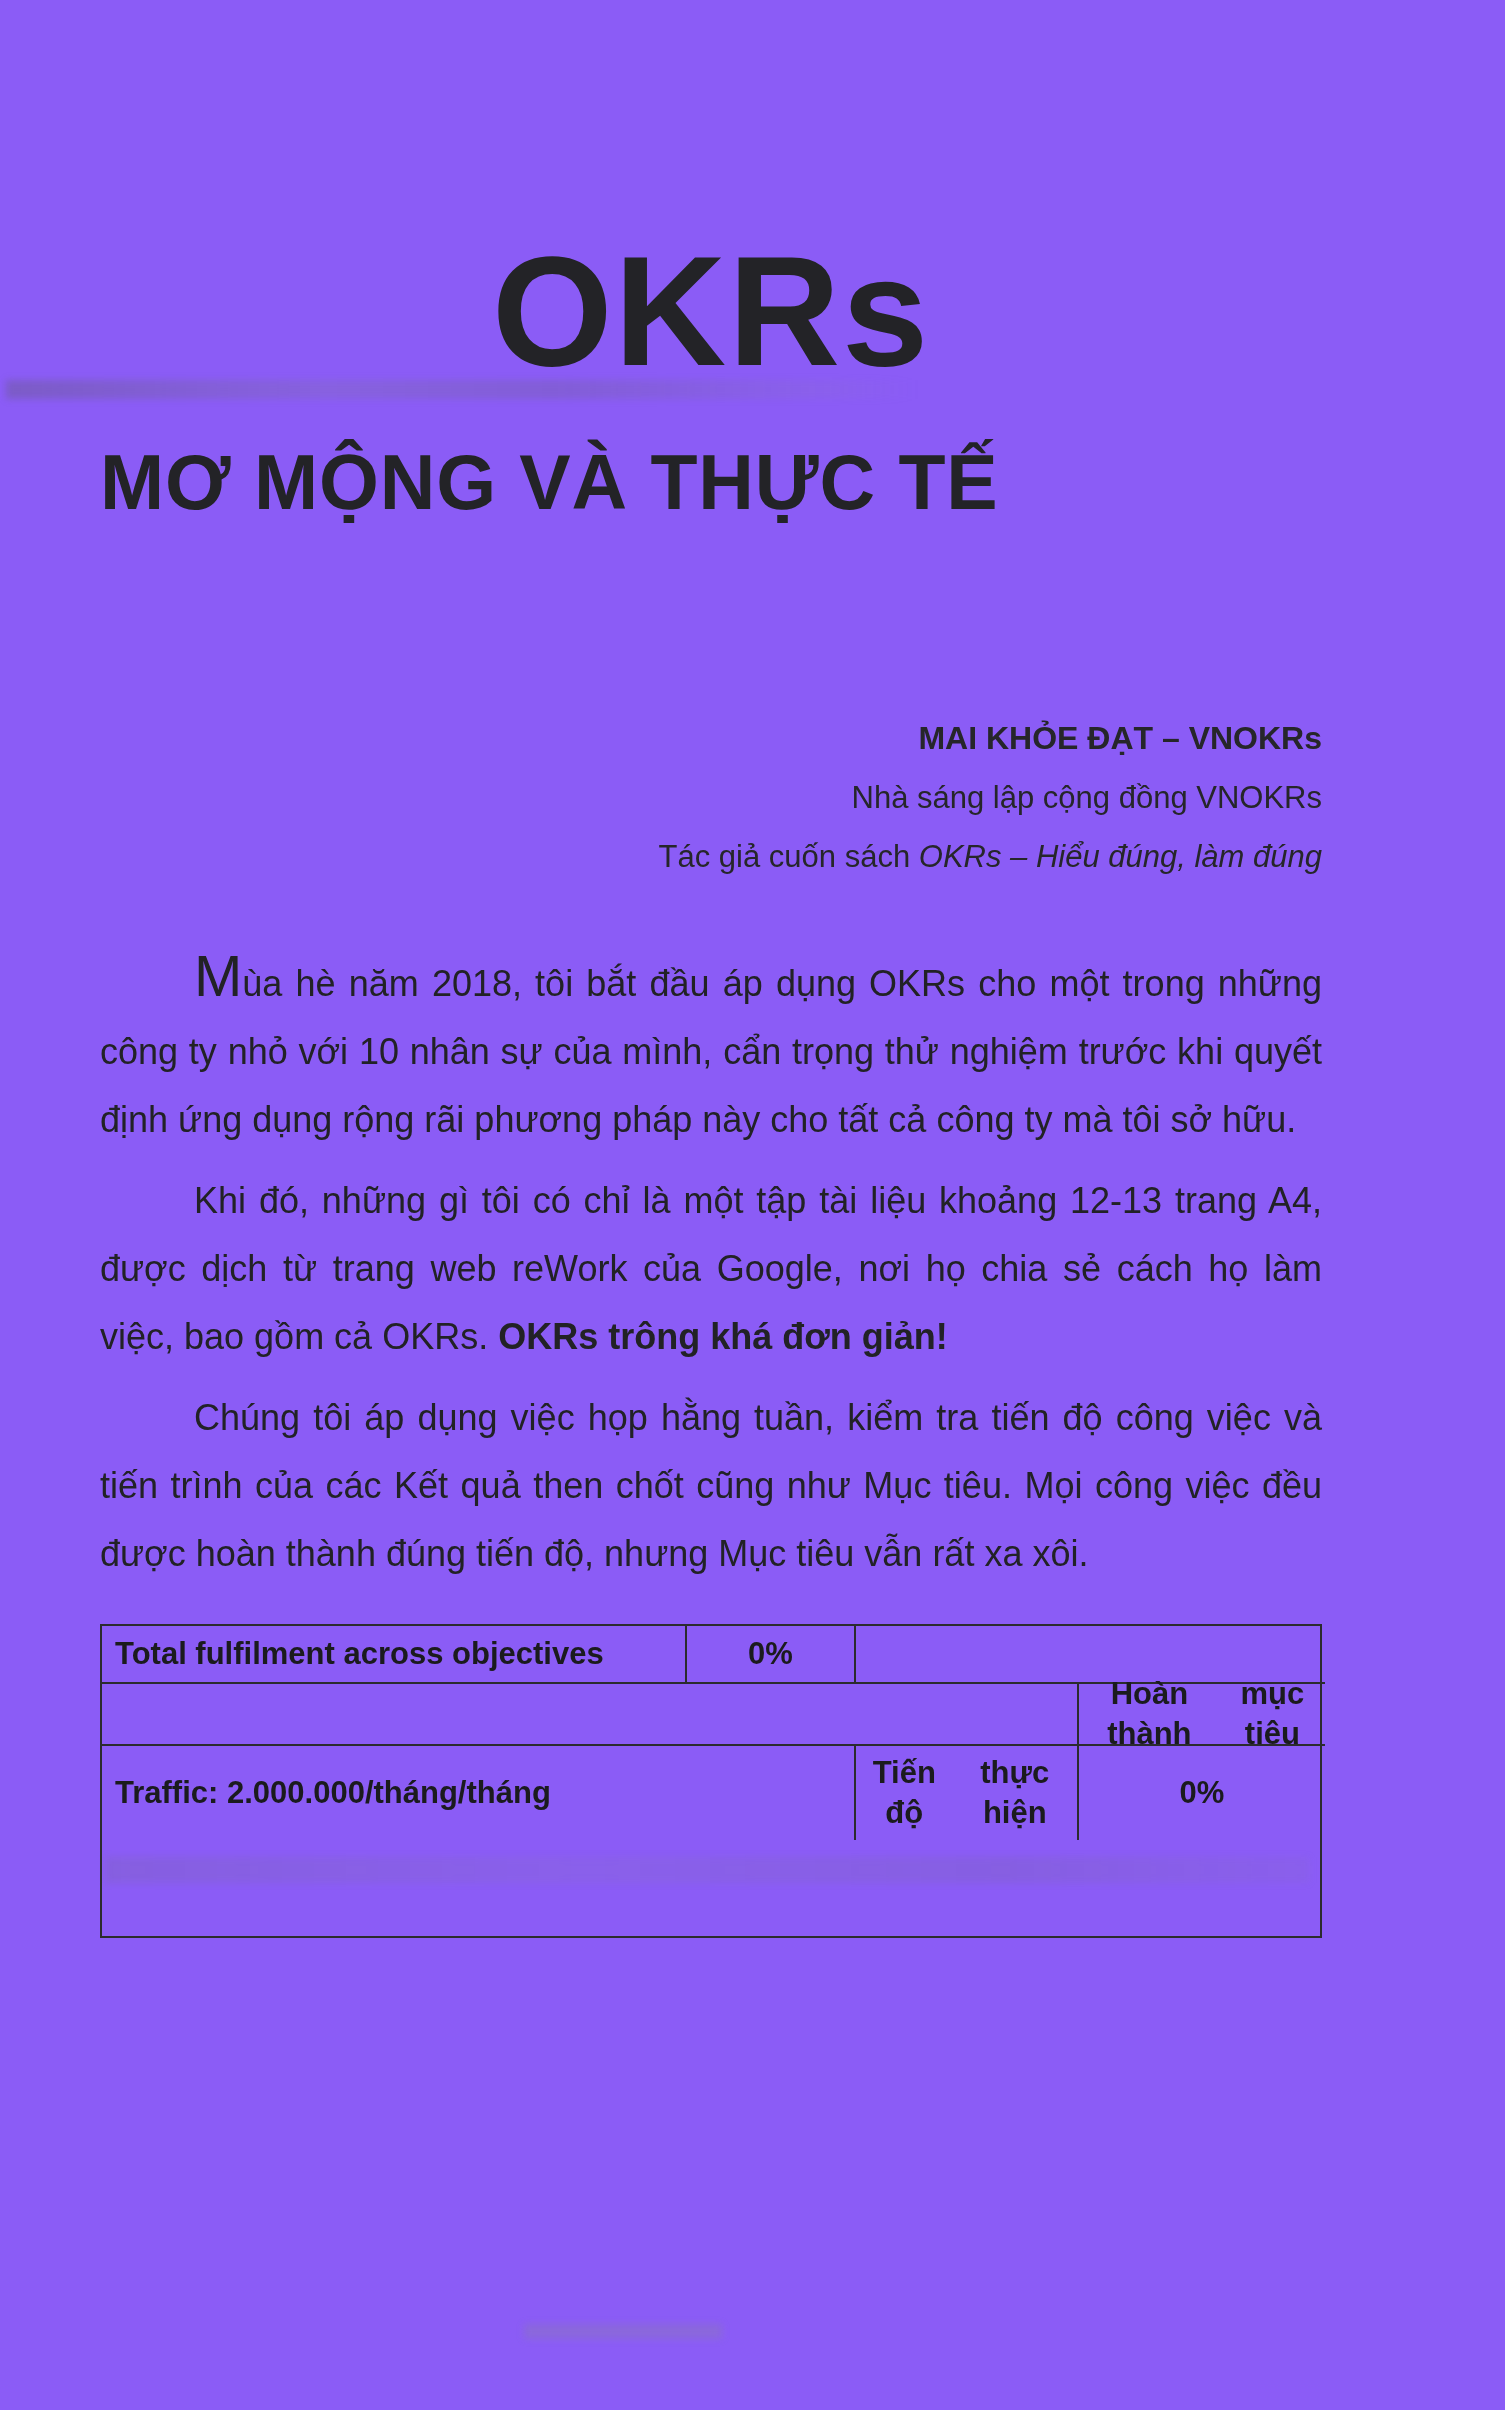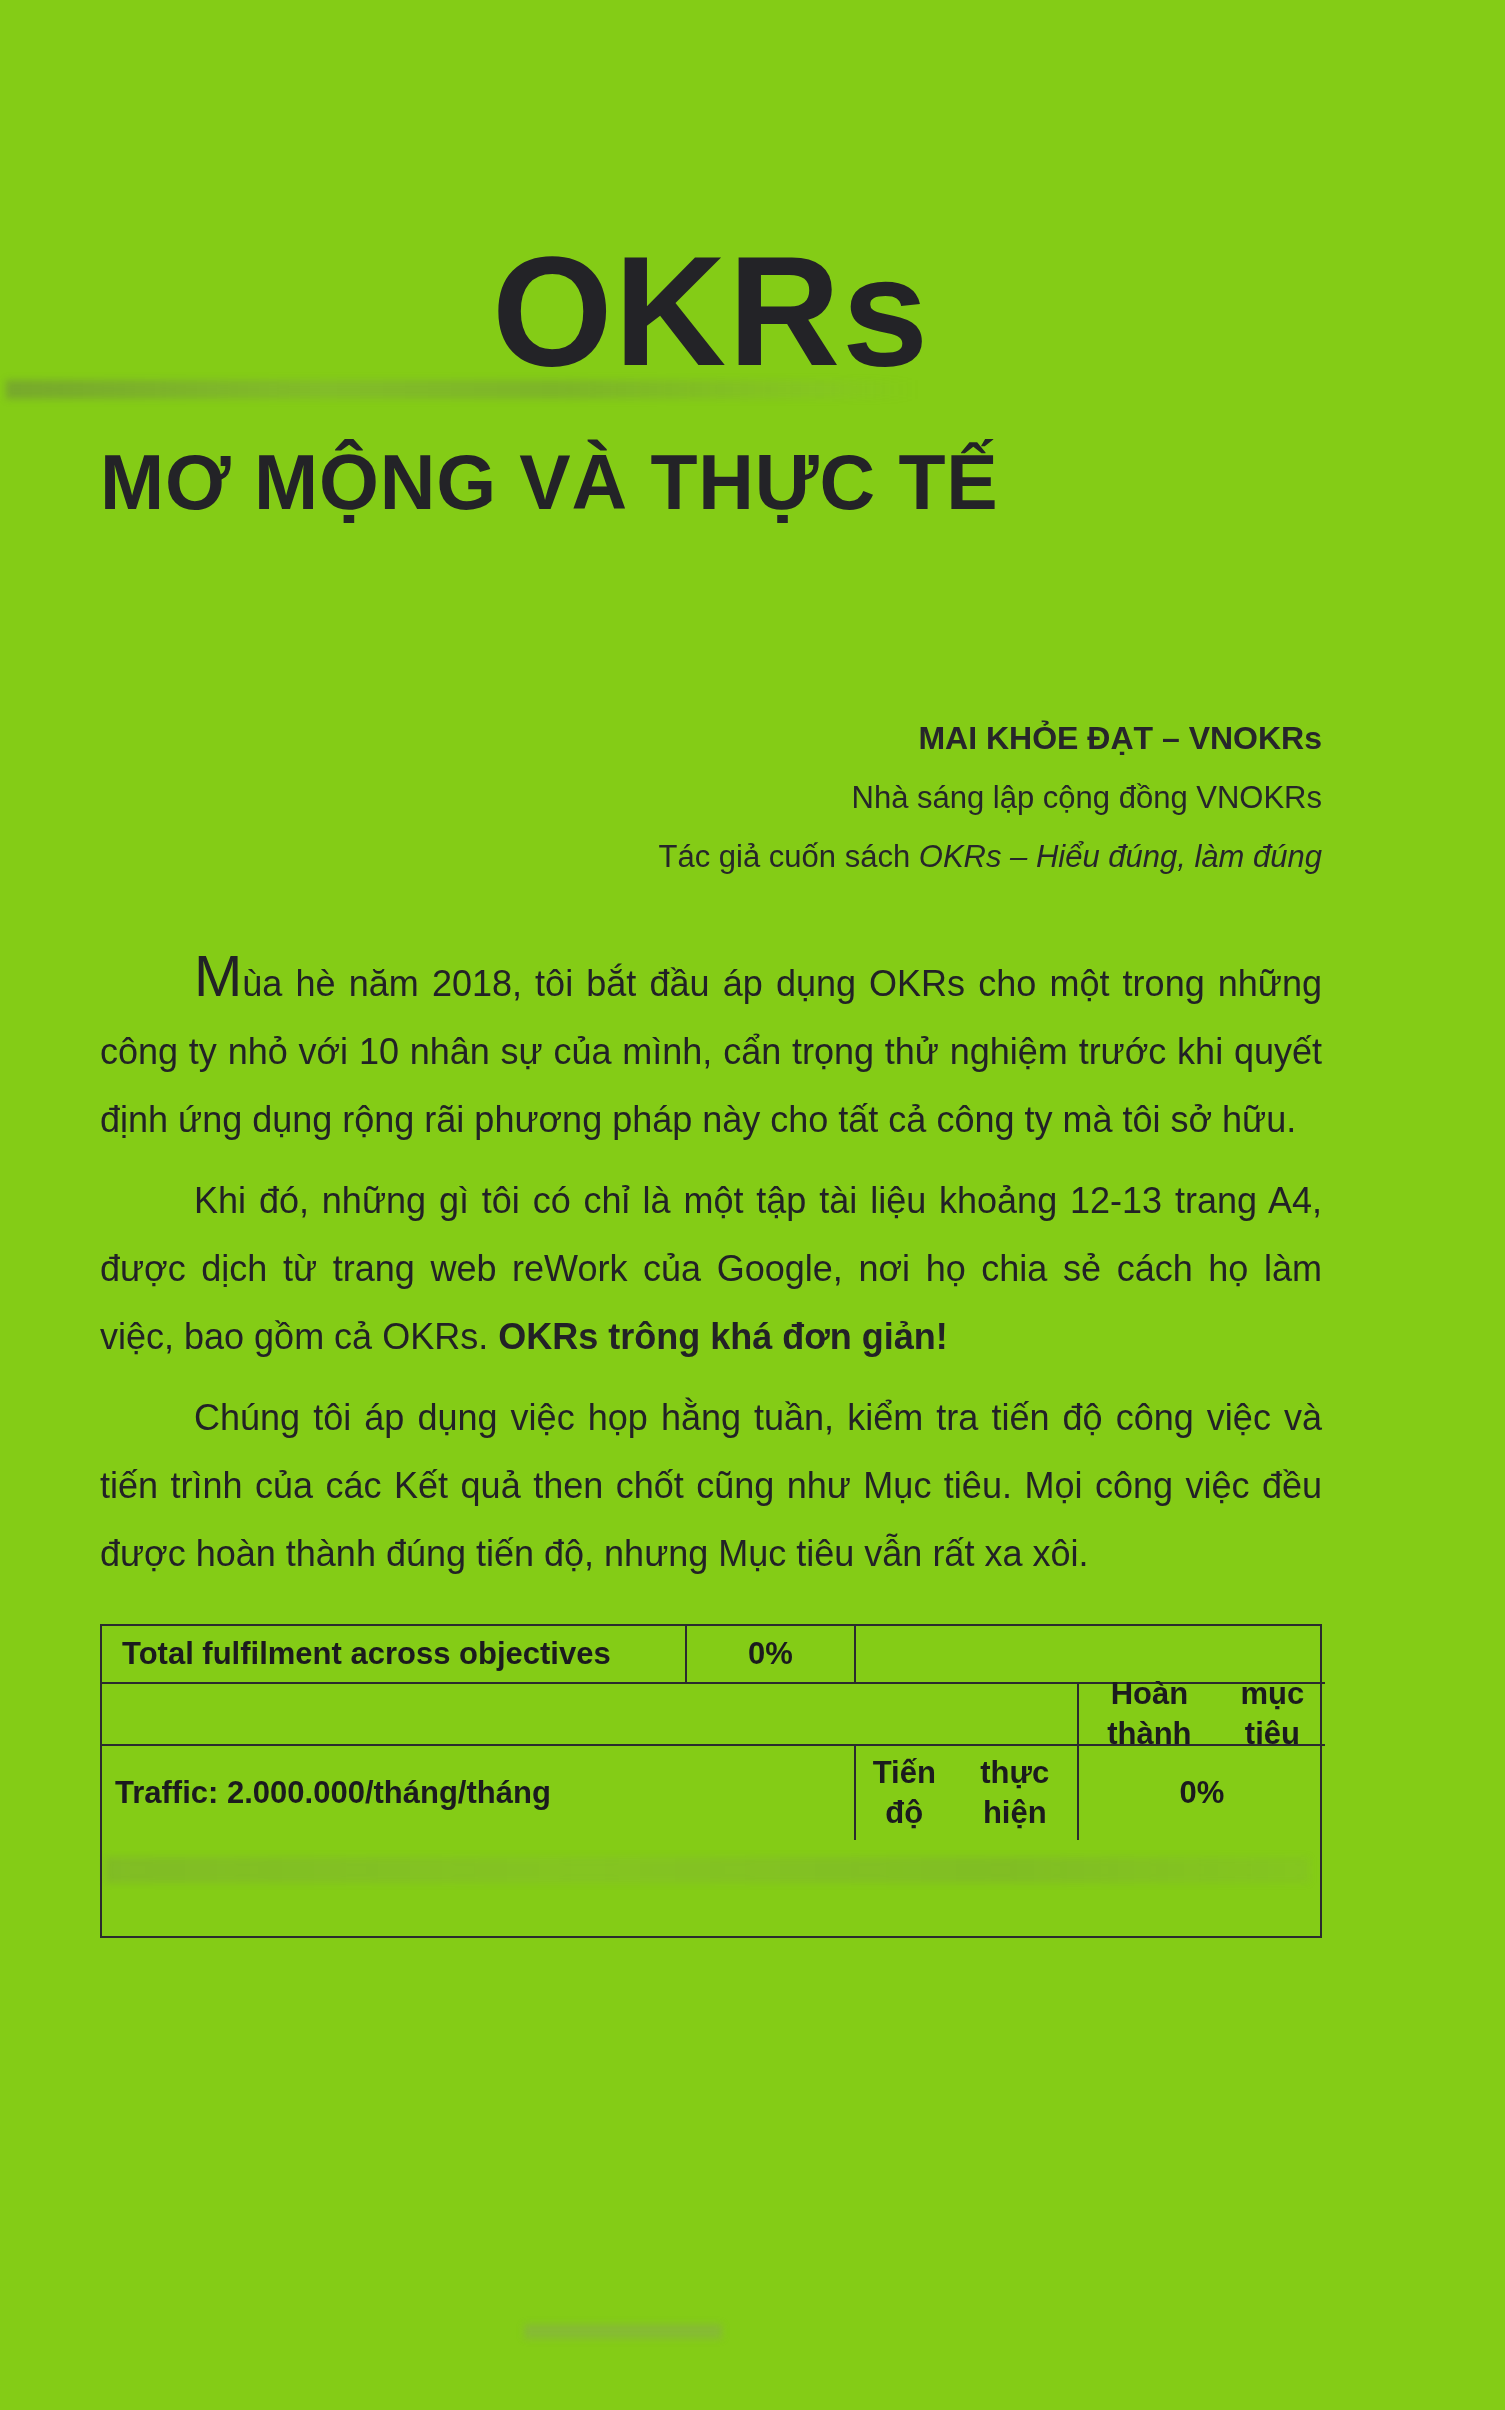--- a/index.html
+++ b/index.html
@@ -3,21 +3,21 @@
 <meta charset="utf-8">
 <style>
   * { box-sizing: border-box; margin: 0; padding: 0; }
   html, body { background: #ffffff; }
   body { width: 1506px; height: 2411px; overflow: hidden; }
 
   .page {
     position: relative;
     width: 1506px;
     height: 2411px;
-    background: #84cc16;
+    background: #8b5cf6;
     color: #1f1f23;
     overflow: hidden;
   }
 
   .content {
     position: absolute;
     left: 100px;
     top: 0;
     width: 1222px;
   }
@@ -80,21 +80,21 @@
     font-family: "Liberation Sans", sans-serif;
     font-weight: bold;
     font-size: 31px;
     color: #1b1b1e;
     width: 1222px;
   }
   .cell { display: flex; align-items: center; border-color: #2b2b2e; }
   .cell.center { justify-content: center; text-align: center; }
   .cell.stack { flex-direction: row; justify-content: flex-end; line-height: 1.3; }
   .c-head   { grid-column: 1 / -1; justify-content: center; border-bottom: 2.8px solid #2b2b2e; font-size: 32px; letter-spacing: 0.5px; }
-  .c-r2c1   { border-right: 2.8px solid #2b2b2e; border-bottom: 2.8px solid #2b2b2e; padding-left: 20px; }
+  .c-r2c1   { border-right: 2.8px solid #2b2b2e; border-bottom: 2.8px solid #2b2b2e; padding-left: 13px; }
   .c-r2c2   { border-right: 2.8px solid #2b2b2e; border-bottom: 2.8px solid #2b2b2e; }
   .c-r2c3   { grid-column: 3 / -1; border-bottom: 2.8px solid #2b2b2e; }
   .c-r3c1   { grid-column: 1 / 4; border-right: 2.8px solid #2b2b2e; border-bottom: 2.8px solid #2b2b2e; }
   .c-r3c2   { grid-column: 4 / -1; border-bottom: 2.8px solid #2b2b2e; }
   .c-r4c1   { grid-column: 1 / 3; border-right: 2.8px solid #2b2b2e; padding-left: 13px; }
   .c-r4c2   { border-right: 2.8px solid #2b2b2e; }
 
   
   .artifact { position: absolute; pointer-events: none; filter: blur(3.8px); }
   .a-top {

